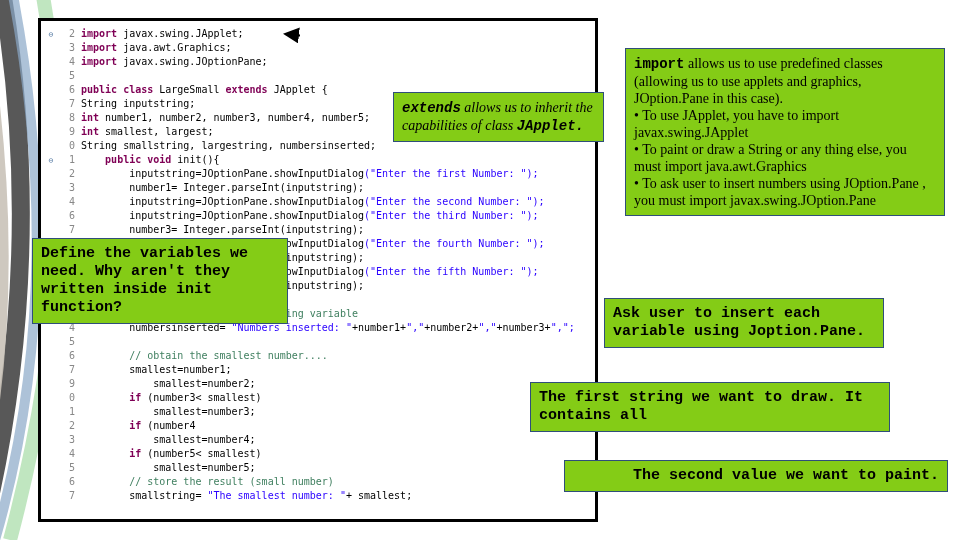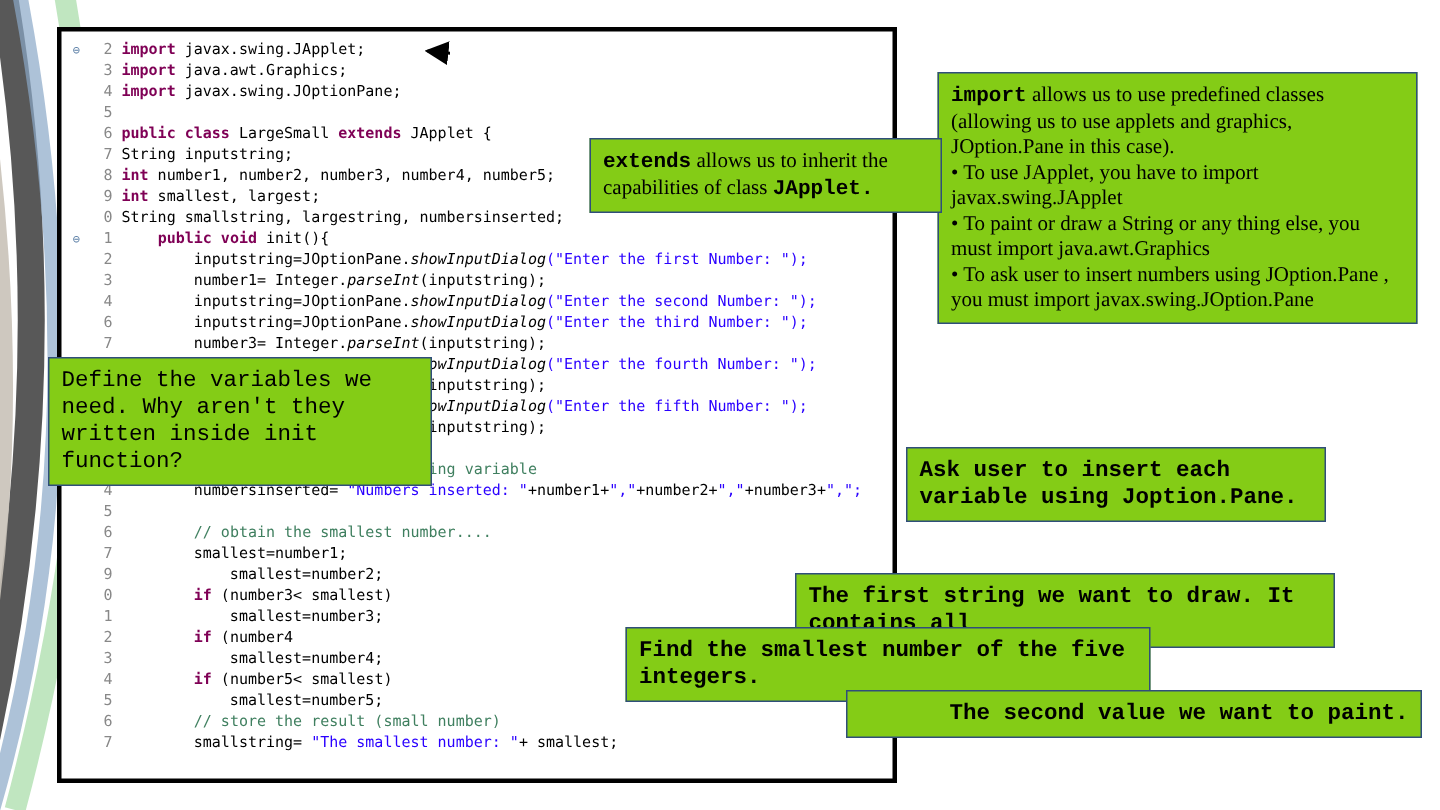--- a/index.html
+++ b/index.html
@@ -15,33 +15,33 @@
     position: absolute; left: 38px; top: 18px; width: 560px; height: 504px;
     border: 3px solid #000; background: #fff; font-family: Consolas, monospace; font-size: 10px;
     overflow: hidden; z-index: 1;
   }
   .code-inner { padding: 6px 8px 6px 4px; }
   .code-line { white-space: pre; line-height: 14px; height: 14px; }
   .ln { display: inline-block; width: 18px; text-align: right; color: #888; margin-right: 6px; }
   .kw { color: #7f0055; font-weight: bold; }
   .cm { color: #3f7f5f; }
   .st { color: #2a00ff; }
-  .it { font-style: italic; }
+  .it { }
   .diamond { color: #5b7fa6; font-size: 8px; display:inline-block; width:12px; text-align:center; }
 
   .callout {
     position: absolute; background: #84cc16; border: 1px solid #2f4e7a;
     padding: 6px 8px; z-index: 5;
   }
   .callout .mono { font-family: "Courier New", monospace; font-weight: bold; }
   .callout .serif { font-family: "Times New Roman", serif; }
 
   #co-import { left: 625px; top: 48px; width: 320px; font-family: "Times New Roman", serif; font-size: 14px; line-height: 17px; }
-  #co-extends { left: 393px; top: 92px; width: 235px; font-family: "Times New Roman", serif; font-size: 14px; line-height: 18px; }
-  #co-vars { left: 32px; top: 238px; width: 256px; font-family: "Courier New", monospace; font-weight: normal; font-size: 15px; line-height: 18px; }
+  #co-extends { left: 393px; top: 92px; width: 211px; font-family: "Times New Roman", serif; font-size: 14px; line-height: 18px; font-style: italic; }
+  #co-vars { left: 32px; top: 238px; width: 256px; font-family: "Courier New", monospace; font-weight: bold; font-size: 15px; line-height: 18px; }
   #co-ask { left: 604px; top: 298px; width: 280px; font-family: "Courier New", monospace; font-weight: bold; font-size: 15px; line-height: 18px; }
   #co-first { left: 530px; top: 382px; width: 360px; font-family: "Courier New", monospace; font-weight: bold; font-size: 15px; line-height: 18px; }
   #co-smallest { left: 417px; top: 418px; width: 350px; font-family: "Courier New", monospace; font-weight: bold; font-size: 15px; line-height: 18px; }
   #co-second { left: 564px; top: 460px; width: 384px; font-family: "Courier New", monospace; font-weight: bold; font-size: 15px; line-height: 18px; text-align: right; }
 
   svg.arrows { position: absolute; inset: 0; z-index: 4; pointer-events: none; }
 </style>
 </head>
 <body>
 
@@ -125,21 +125,18 @@
   </div>
 
   <div id="co-ask" class="callout">
     <span>Ask user to insert each variable using Joption.Pane.</span>
   </div>
 
   <div id="co-first" class="callout">
     <span>The first string we want to draw. It contains all</span>
   </div>
 
-  <div id="co-smallest" class="callout">
-    <span>Find the smallest number of the five integers.</span>
-  </div>
 
   <div id="co-second" class="callout">
     <span>The second value we want to paint.</span>
   </div>
 
 </div>
 
 </body></html>

